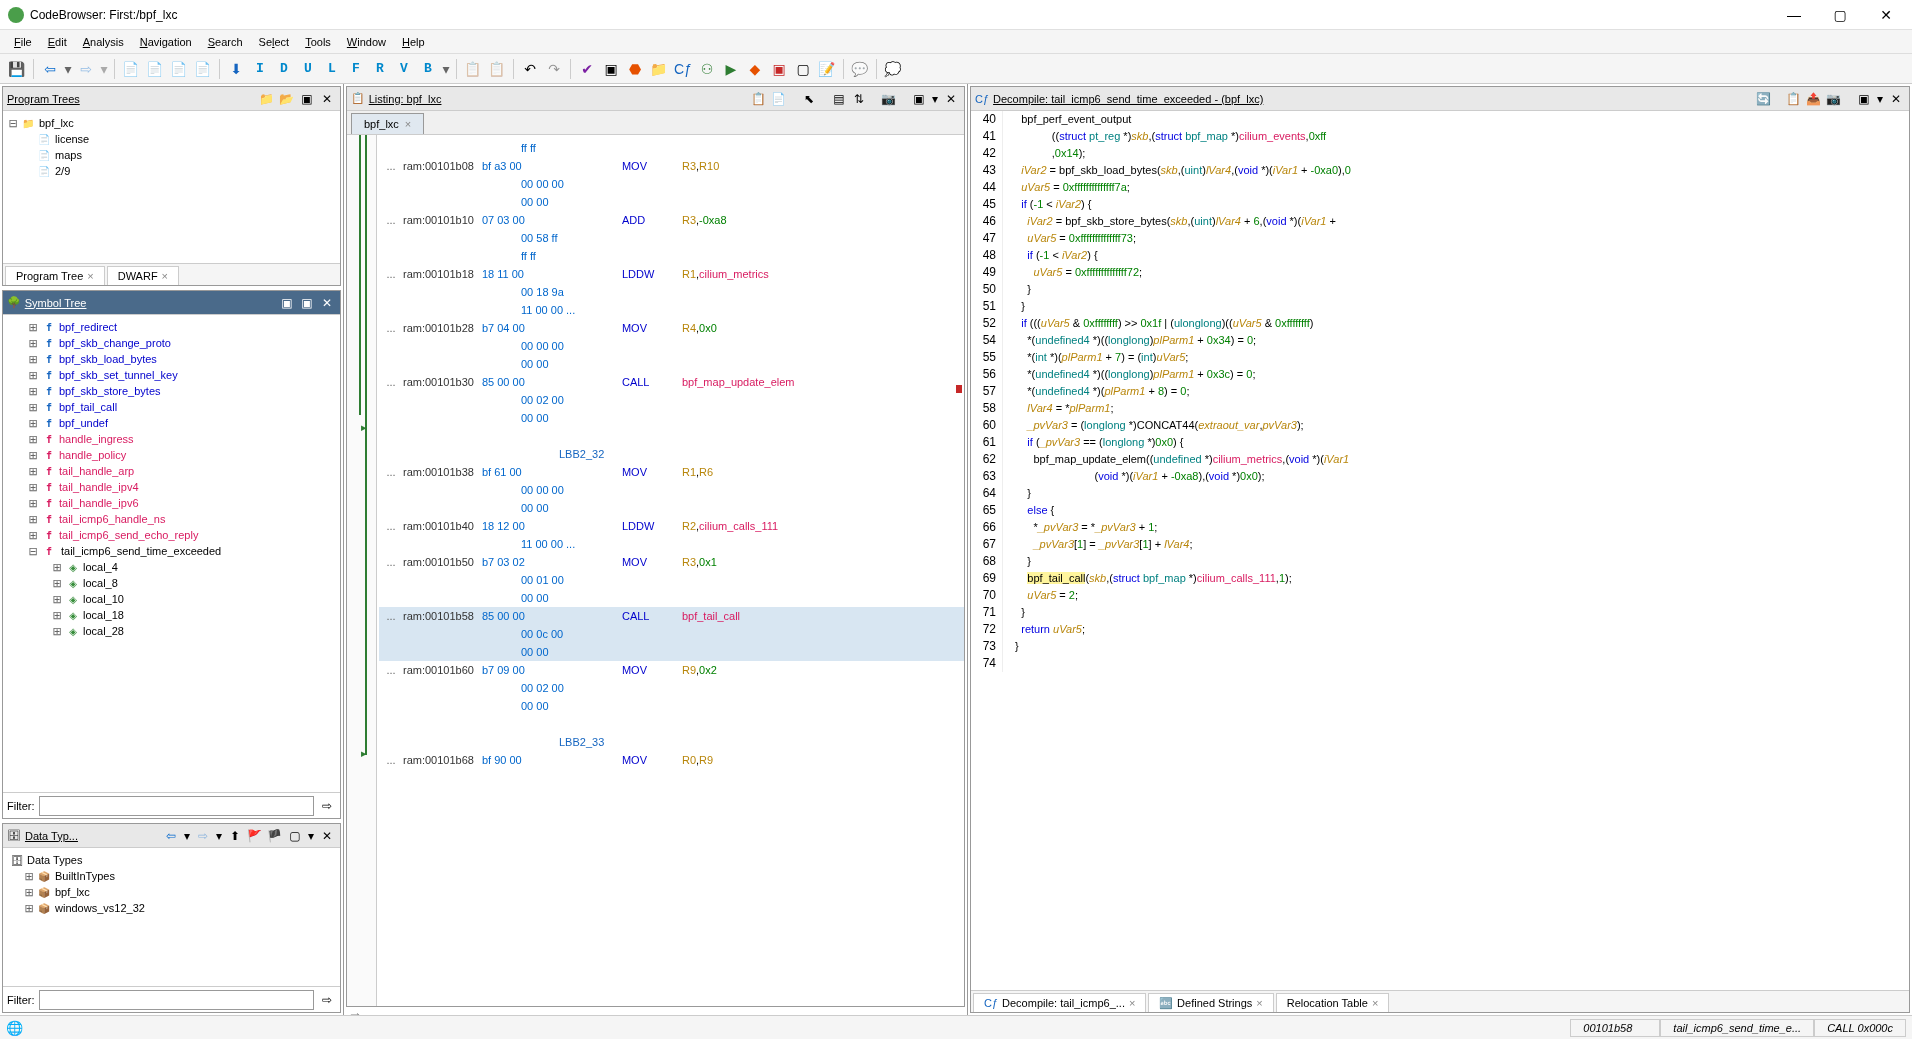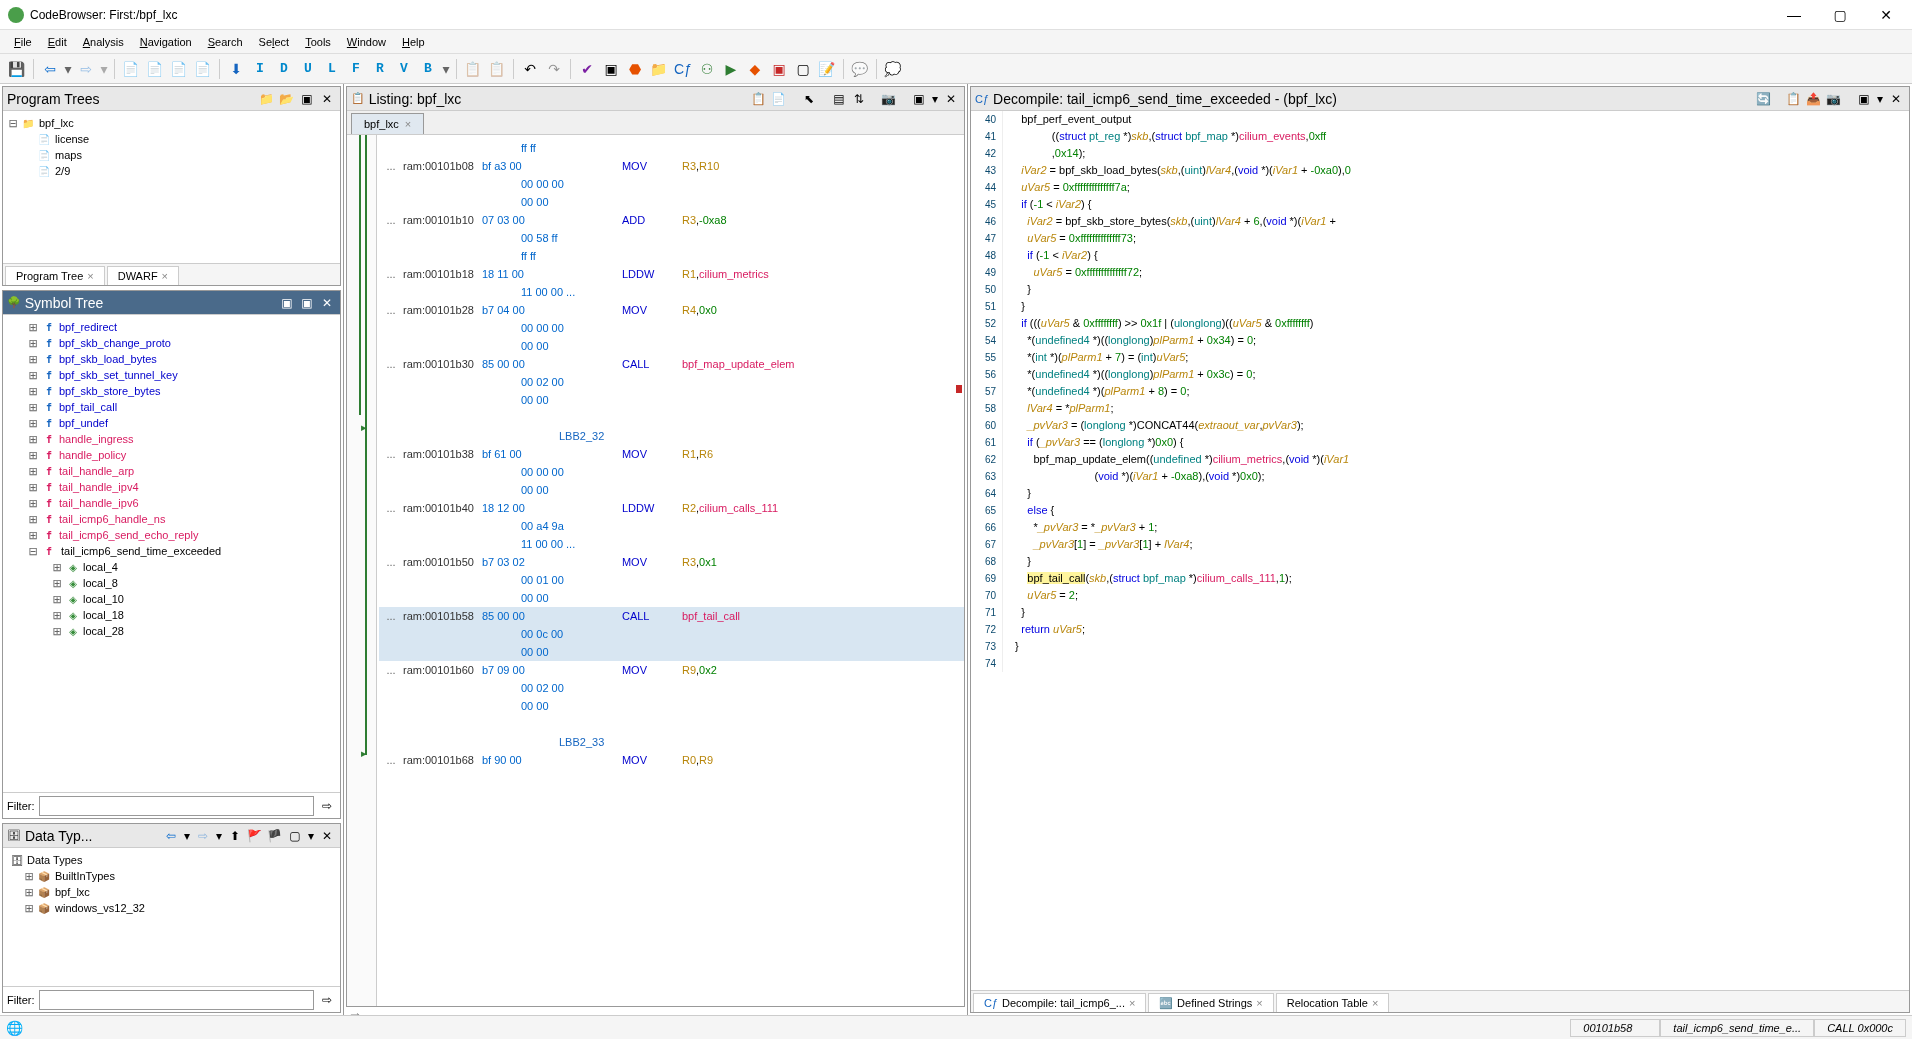--- a/index.html
+++ b/index.html
@@ -21,21 +21,21 @@
 .tletter { font-weight: bold; font-family: 'Courier New', monospace; color: #0088cc; font-size: 13px; }
 
 .main { flex: 1; display: flex; overflow: hidden; }
 .left-col { width: 344px; display: flex; flex-direction: column; border-right: 1px solid #999; }
 .mid-col { width: 624px; display: flex; flex-direction: column; border-right: 1px solid #999; }
 .right-col { flex: 1; display: flex; flex-direction: column; }
 
 .panel { border: 1px solid #999; display: flex; flex-direction: column; background: #fff; margin: 2px; }
 .panel-hdr { display: flex; align-items: center; height: 24px; background: #e8e8e8; border-bottom: 1px solid #ccc; padding: 0 4px; }
 .panel-hdr.active { background: #4a6a8a; color: #fff; }
-.panel-title { flex: 1; font-size: 14px; }
+.panel-title { flex: 1; font-size: 11px; text-decoration: underline; }
 .panel-btns { display: flex; gap: 2px; }
 .pbtn { width: 18px; height: 18px; display: flex; align-items: center; justify-content: center; cursor: pointer; font-size: 12px; }
 
 .tree { flex: 1; overflow: auto; padding: 4px; font-size: 11px; }
 .tree-item { display: flex; align-items: center; padding: 1px 0; cursor: pointer; white-space: nowrap; }
 .tree-item .exp { width: 12px; text-align: center; color: #666; }
 .tree-item .ico { width: 16px; height: 14px; margin: 0 2px; display: inline-flex; align-items: center; justify-content: center; font-size: 10px; }
 .fmag { color: #d81b60; font-weight: bold; font-family: monospace; }
 .fblue { color: #1565c0; font-weight: bold; font-family: monospace; }
 .loc-ico { color: #388e3c; }
@@ -62,21 +62,21 @@
 .addr { color: #333; }
 .bytes { color: #0066cc; margin-left: 8px; width: 100px; }
 .mne { color: #0000cc; width: 60px; }
 .op-reg { color: #b8860b; }
 .op-imm { color: #008000; }
 .op-sym { color: #d81b60; }
 .label-row { color: #1565c0; margin-left: 180px; text-align: center; }
 
 .decompile-body { flex: 1; overflow: auto; font-family: 'Courier New', monospace; font-size: 13px; padding: 0; background: #fff; }
 .drow { display: flex; white-space: pre; height: 17px; line-height: 17px; }
-.lineno { width: 32px; text-align: right; color: #0c4a6e; padding-right: 6px; border-right: 1px solid #eee; font-size: 10px; }
+.lineno { width: 32px; text-align: right; color: #000000; padding-right: 6px; border-right: 1px solid #eee; font-size: 12px; }
 .dcode { padding-left: 6px; }
 .kw { color: #0000e0; }
 .ident { color: #b8860b; font-style: italic; }
 .num { color: #008000; }
 .fn { color: #000; }
 .typ { color: #008080; }
 .sym { color: #d81b60; }
 .hl-call { background: #fff59d; }
 
 .status-bar { height: 24px; background: #f5f5f5; border-top: 1px solid #ccc; display: flex; align-items: center; padding: 0 6px; }
@@ -453,20 +453,25 @@
                 <span class="dots">...</span>
                 <span class="addr">ram:00101b18</span>
                 <span class="bytes">18 11 00</span>
                 <span style="width:40px;display:inline-block"></span>
                 <span class="mne">LDDW</span>
                 <span><span class="op-reg">R1</span>,<span class="op-sym">cilium_metrics</span></span>
               </div>
               <div class="lrow">
                 <span class="dots"></span>
                 <span style="width:110px;display:inline-block"></span>
+                <span class="bytes">00 18 9a</span>
+              </div>
+              <div class="lrow">
+                <span class="dots"></span>
+                <span style="width:110px;display:inline-block"></span>
                 <span class="bytes">11 00 00 ...</span>
               </div>
               <div class="lrow">
                 <span class="dots">...</span>
                 <span class="addr">ram:00101b28</span>
                 <span class="bytes">b7 04 00</span>
                 <span style="width:40px;display:inline-block"></span>
                 <span class="mne">MOV</span>
                 <span><span class="op-reg">R4</span>,<span class="op-imm">0x0</span></span>
               </div>
@@ -520,25 +525,20 @@
                 <span style="width:110px;display:inline-block"></span>
                 <span class="bytes">00 00</span>
               </div>
               <div class="lrow">
                 <span class="dots">...</span>
                 <span class="addr">ram:00101b40</span>
                 <span class="bytes">18 12 00</span>
                 <span style="width:40px;display:inline-block"></span>
                 <span class="mne">LDDW</span>
                 <span><span class="op-reg">R2</span>,<span class="op-sym">cilium_calls_111</span></span>
-              </div>
-              <div class="lrow">
-                <span class="dots"></span>
-                <span style="width:110px;display:inline-block"></span>
-                <span class="bytes">00 a4 9a</span>
               </div>
               <div class="lrow">
                 <span class="dots"></span>
                 <span style="width:110px;display:inline-block"></span>
                 <span class="bytes">11 00 00 ...</span>
               </div>
               <div class="lrow">
                 <span class="dots">...</span>
                 <span class="addr">ram:00101b50</span>
                 <span class="bytes">b7 03 02</span>

